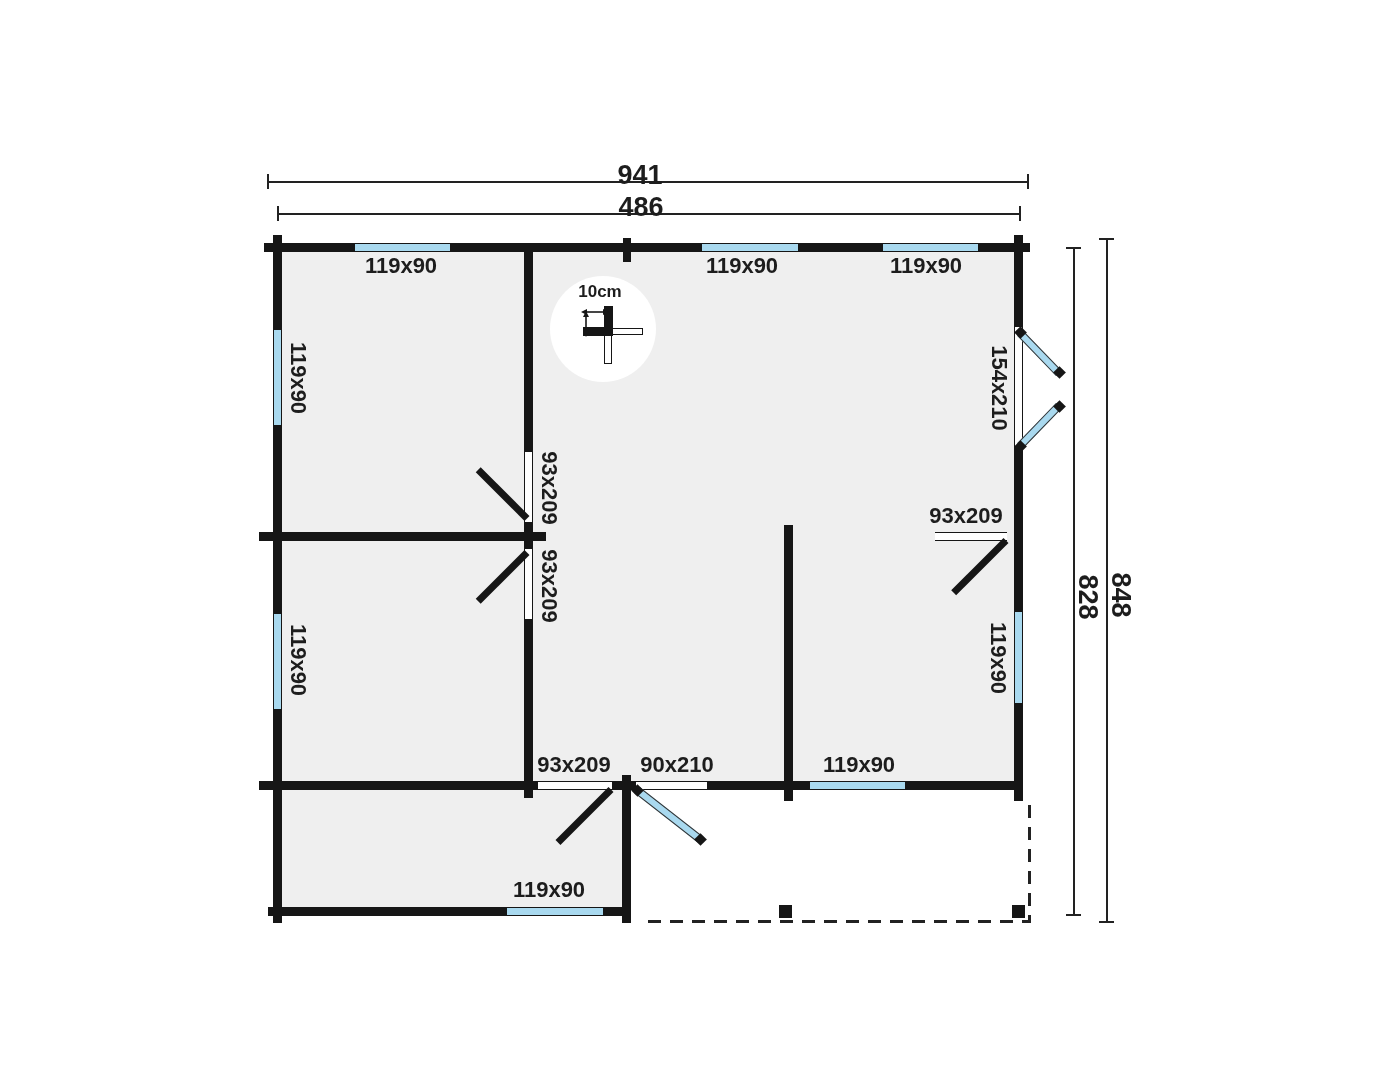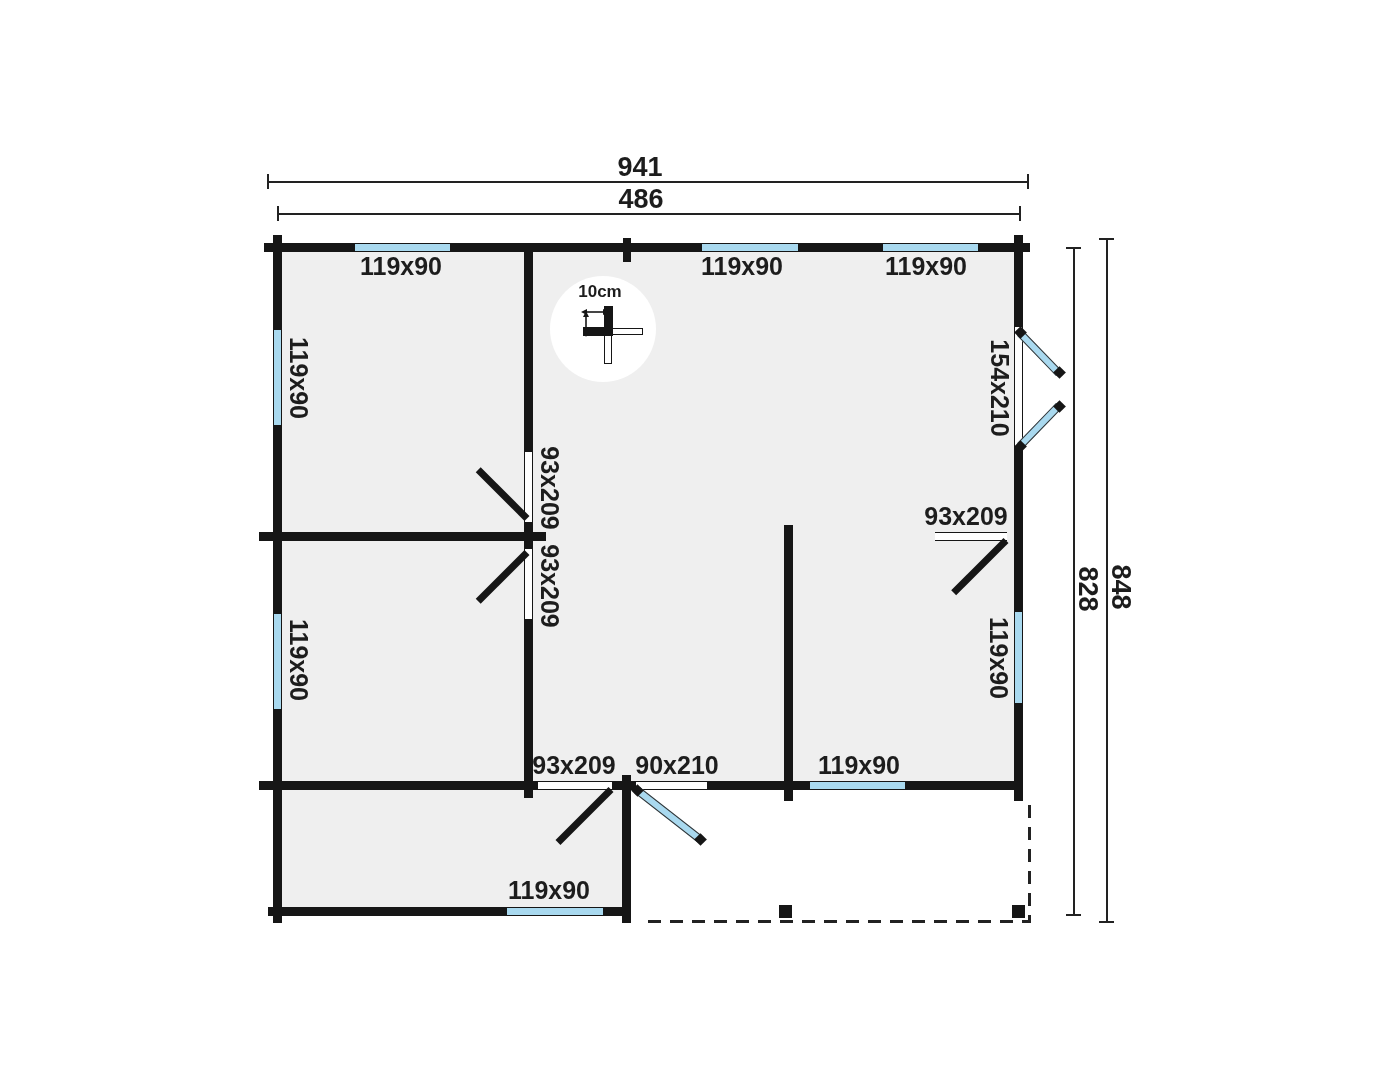--- a/index.html
+++ b/index.html
@@ -15,22 +15,22 @@
   .abs{position:absolute;}
   .room{position:absolute;background:var(--fill);}
   .wall{position:absolute;background:var(--wall);}
   .win-h{position:absolute;background:var(--win);border-top:1.5px solid var(--wall);border-bottom:1.5px solid var(--wall);box-sizing:border-box;}
   .win-v{position:absolute;background:var(--win);border-left:1.5px solid var(--wall);border-right:1.5px solid var(--wall);box-sizing:border-box;}
   .op-h{position:absolute;background:#fff;border-top:1.5px solid var(--wall);border-bottom:1.5px solid var(--wall);box-sizing:border-box;}
   .op-v{position:absolute;background:#fff;border-left:1.5px solid var(--wall);border-right:1.5px solid var(--wall);box-sizing:border-box;}
   .leaf-b{position:absolute;height:7px;background:var(--wall);transform-origin:0 50%;}
   .leaf-w{position:absolute;height:8px;background:var(--win);border:1px solid #333;box-sizing:border-box;transform-origin:0 50%;}
   .hinge{position:absolute;width:9px;height:9px;background:var(--wall);transform:rotate(45deg);}
-  .lbl{position:absolute;font-size:25px;font-weight:600;white-space:nowrap;transform:translate(-50%,-50%);letter-spacing:0;}
-  .lbl-dim{font-size:27px;}
+  .lbl{position:absolute;font-size:22px;font-weight:600;white-space:nowrap;transform:translate(-50%,-50%);letter-spacing:0;}
+  .lbl-dim{font-size:27px;margin-top:8px;}
   .lbl-v{writing-mode:vertical-rl;text-orientation:mixed;}
   .dim{position:absolute;background:#222;}
   .dash-h{position:absolute;height:3px;background:repeating-linear-gradient(90deg,#222 0 13px,transparent 13px 22px);}
   .dash-v{position:absolute;width:3px;background:repeating-linear-gradient(180deg,#222 0 13px,transparent 13px 22px);}
   .post{position:absolute;width:13px;height:13px;background:var(--wall);}
   .scale-circle{position:absolute;left:550px;top:276px;width:106px;height:106px;border-radius:50%;background:#fff;}
   .scale-lbl{position:absolute;left:600px;top:292px;font-size:17px;font-weight:600;transform:translate(-50%,-50%);white-space:nowrap;}
   .thin-bar{position:absolute;background:#fff;border:1.5px solid var(--wall);box-sizing:border-box;}
 </style>
 </head>

